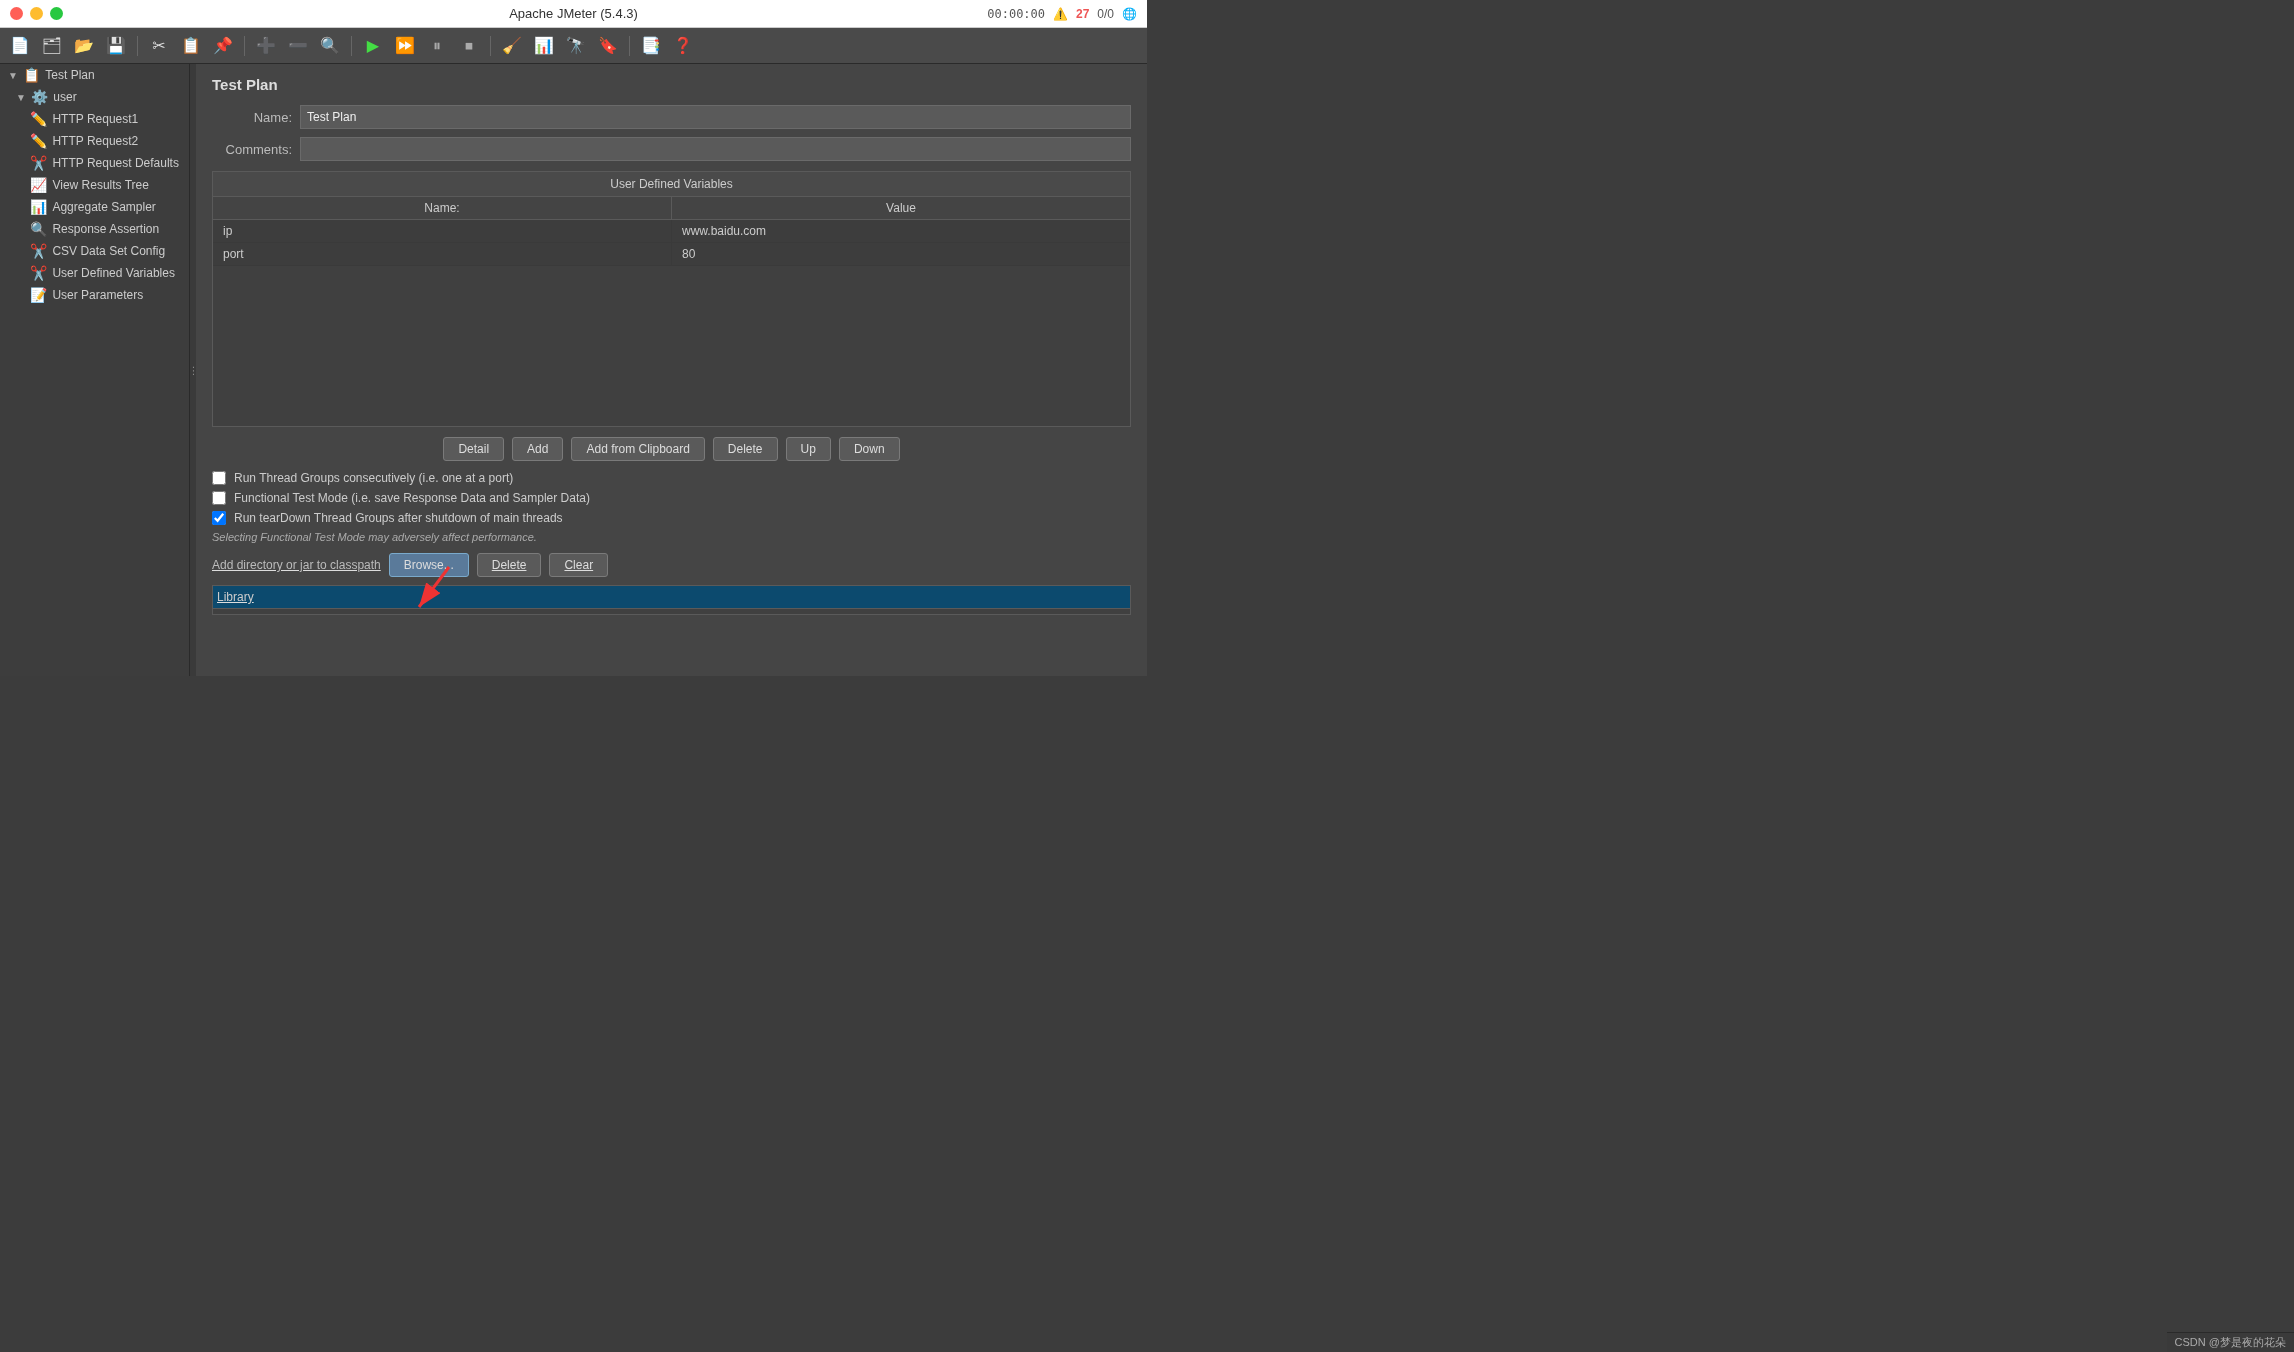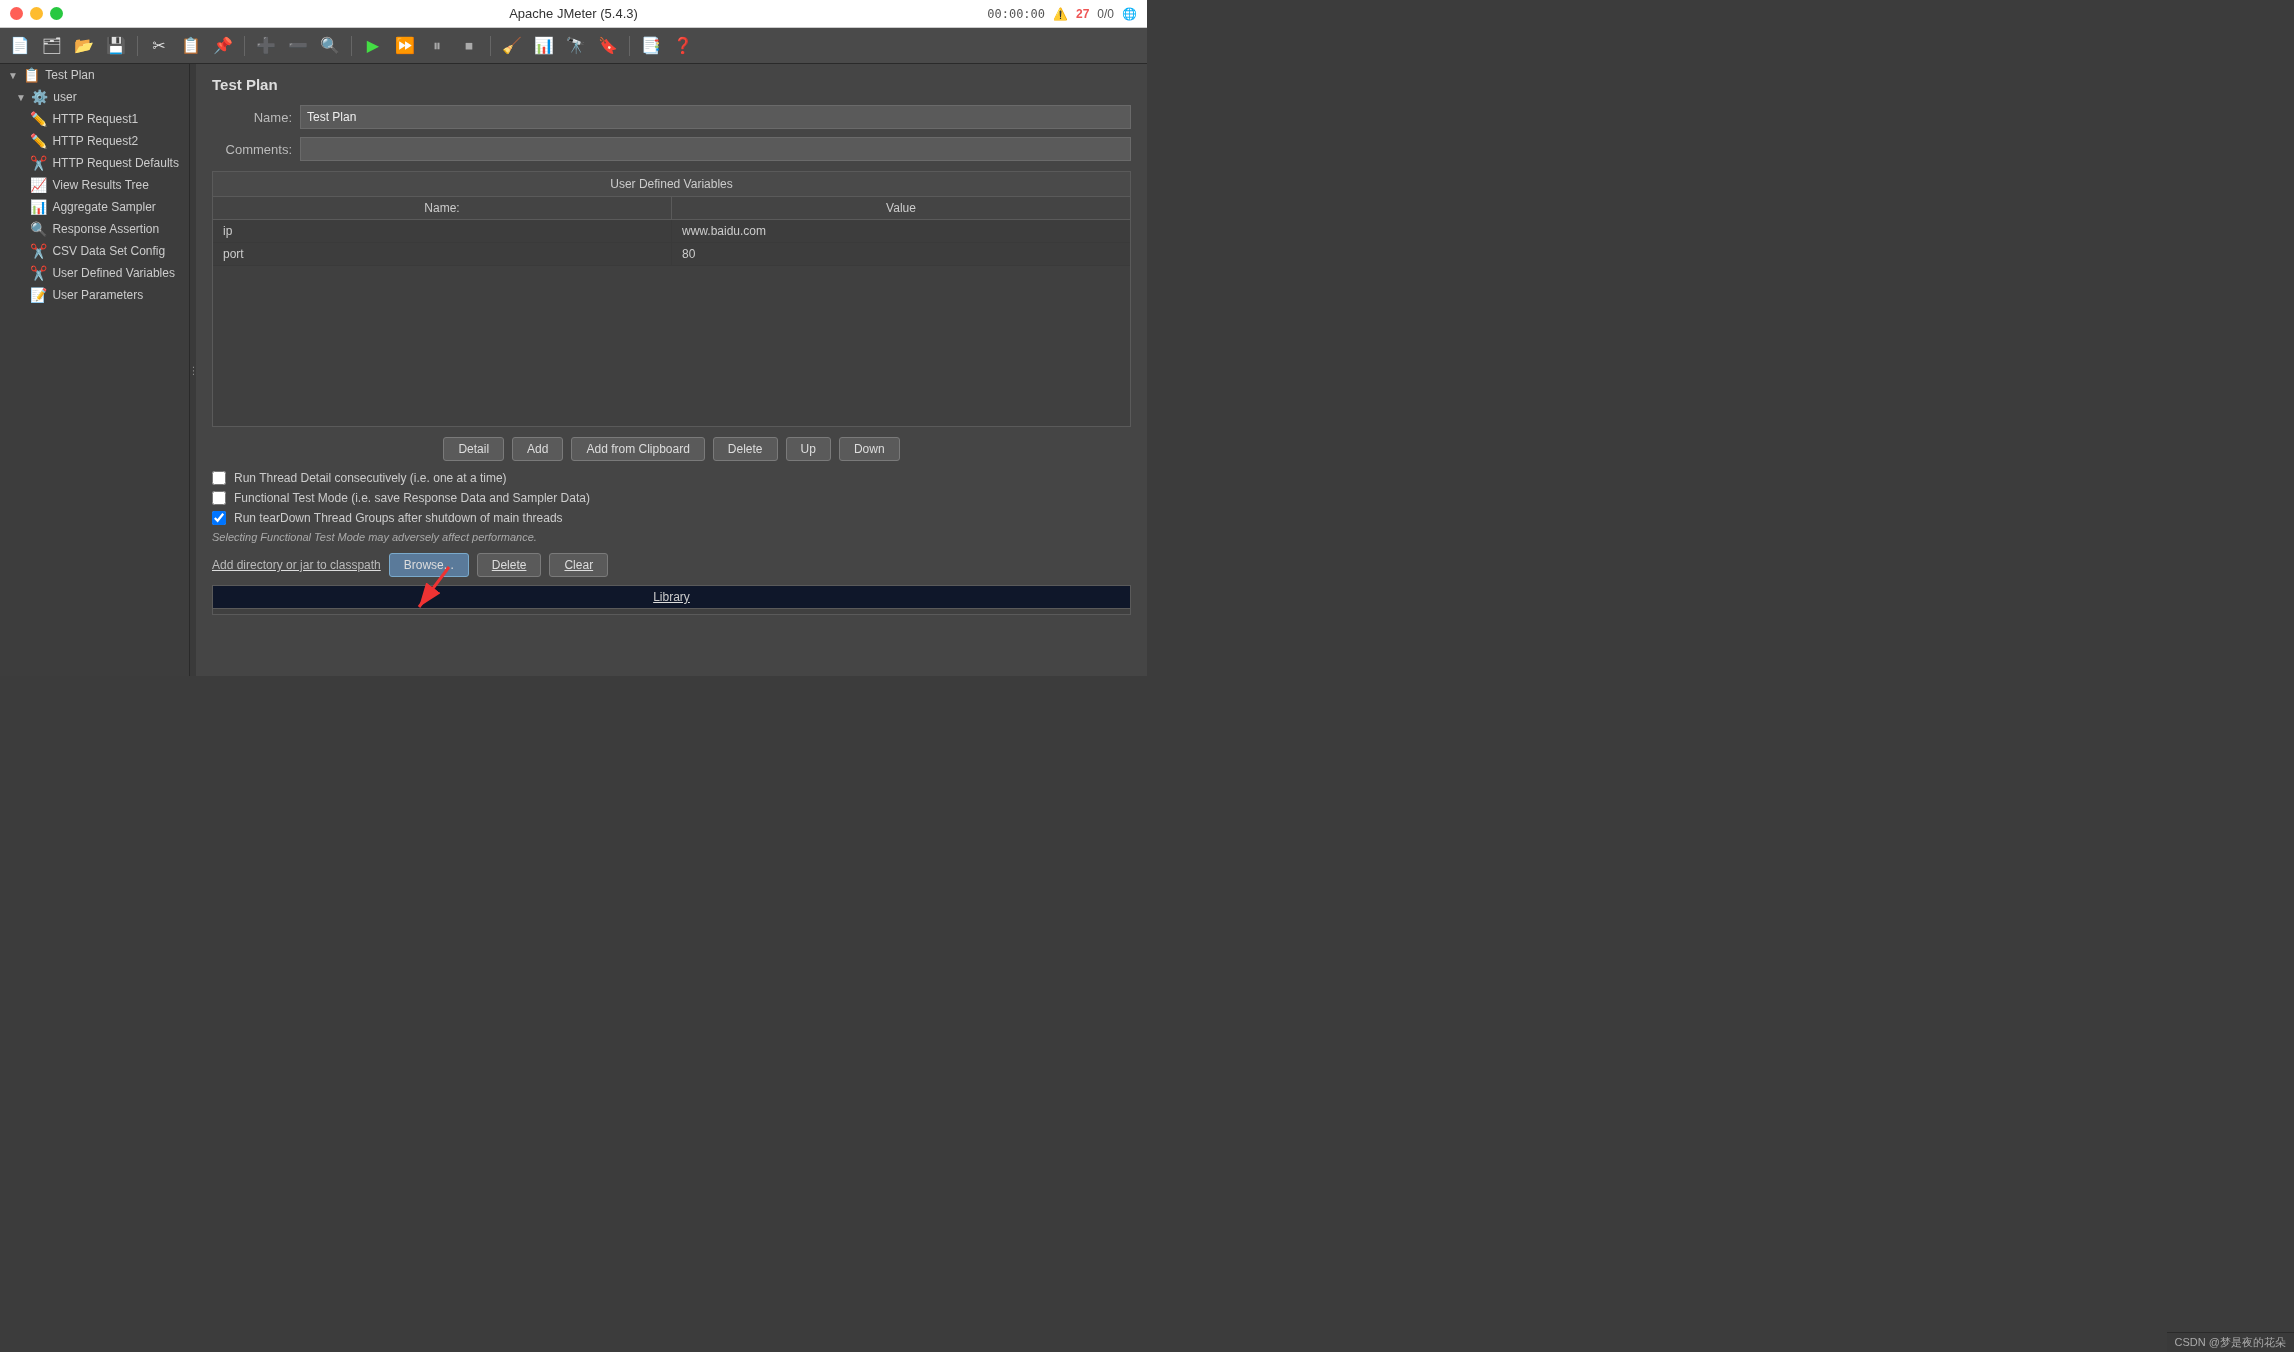--- a/index.html
+++ b/index.html
@@ -257,25 +257,25 @@
     }
     .library-label { font-size: 12px; color: #bbb; }
     .classpath-table {
       border: 1px solid #5a5a5a;
       background: #404040;
       min-height: 30px;
       width: 100%;
       margin-top: 4px;
     }
     .classpath-header {
-      text-align: center;
+      text-align: left;
       padding: 4px;
       font-size: 12px;
       color: #ccc;
-      background: #0f172a;
+      background: #0c4a6e;
       border-bottom: 1px solid #5a5a5a;
     }
 
     
     .status-bar {
       position: fixed;
       bottom: 0;
       right: 0;
       background: #3a3a3a;
       padding: 2px 8px;
@@ -426,21 +426,21 @@
       <button class="btn">Detail</button>
       <button class="btn">Add</button>
       <button class="btn">Add from Clipboard</button>
       <button class="btn">Delete</button>
       <button class="btn">Up</button>
       <button class="btn">Down</button>
     </div>
 
     <div class="checkbox-row">
       <input type="checkbox" id="cb1" style="">
-      <label for="cb1">Run Thread Detail consecutively (i.e. one at a time)</label>
+      <label for="cb1">Run Thread Groups consecutively (i.e. one at a port)</label>
     </div>
     <div class="checkbox-row">
       <input type="checkbox" id="cb3" style="">
       <label for="cb3">Functional Test Mode (i.e. save Response Data and Sampler Data)</label>
     </div>
     <div class="checkbox-row">
       <input type="checkbox" id="cb2" checked="" style="">
       <label for="cb2">Run tearDown Thread Groups after shutdown of main threads</label>
     </div>
     <div class="note-text">Selecting Functional Test Mode may adversely affect performance.</div>

